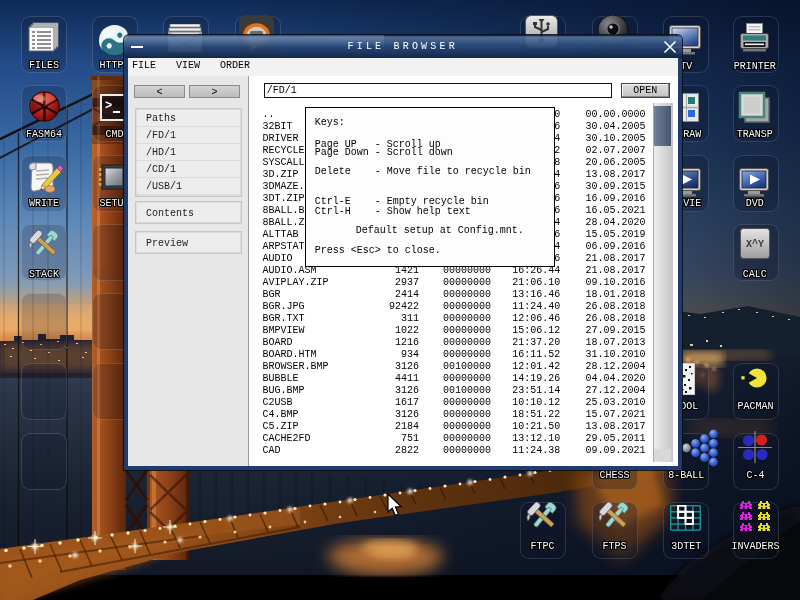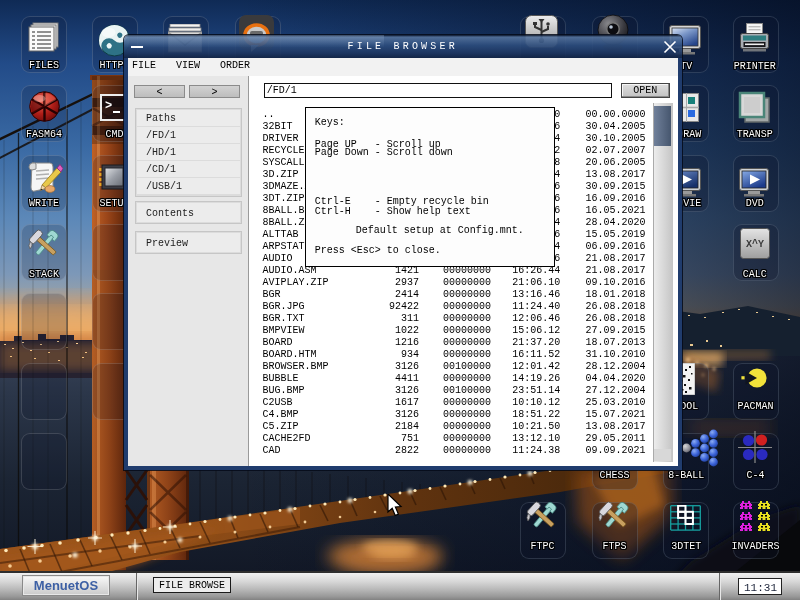--- a/index.html
+++ b/index.html
@@ -928,36 +928,24 @@
 09.09.2021</pre>
 
   <div class="abs" style="left:529px;top:68px;width:19.5px;height:359px;background:linear-gradient(90deg,#ececec,#c4c4c4);border-left:1px solid #aaa;"></div>
   <div class="abs" style="left:530px;top:71px;width:17.5px;height:40px;background:linear-gradient(90deg,#70809a,#46566e);"></div>
   <div class="abs" style="left:530px;top:414px;width:17.5px;height:12px;background:#d8d8d8;"></div>
 
   <div class="abs" style="left:181.6px;top:72.4px;width:250.2px;height:160px;background:#fdfdfd;border:1px solid #000;box-sizing:border-box;"></div>
   <div class="abs" style="left:191.2px;top:81.9px;">Keys:</div>
   <div class="abs" style="left:191.2px;top:104px;">Page UP   - Scroll up</div>
   <div class="abs" style="left:191.2px;top:111.5px;">Page Down - Scroll down</div>
+  <div class="abs" style="left:191.2px;top:131.2px;">Delete    - Move file to recycle bin</div>
   <div class="abs" style="left:191.2px;top:160.8px;">Ctrl-E    - Empty recycle bin</div>
   <div class="abs" style="left:191.2px;top:170.7px;">Ctrl-H    - Show help text</div>
   <div class="abs" style="left:191.2px;top:190.4px;padding-left:41px;">Default setup at Config.mnt.</div>
   <div class="abs" style="left:191.2px;top:210.1px;">Press &lt;Esc&gt; to close.</div>
 </div>
 
-<div id="bar" class="abs" style="left:0;top:571px;width:800px;height:29px;font:10px 'Liberation Mono',monospace;color:#000;">
-  <div class="abs" style="left:0;top:0;width:800px;height:1.5px;background:#2e2e2e;"></div>
-  <div class="abs" style="left:0;top:1.5px;width:800px;height:27.5px;background:linear-gradient(180deg,#f0f0f0 0%,#d9d9d9 30%,#b9b9b9 60%,#979797 88%,#828282 100%);"></div>
-  <div class="abs" style="left:22px;top:3.5px;width:88px;height:21px;background:linear-gradient(180deg,#fafafa,#cacaca);border:1px solid #8a8a8a;box-shadow:0 0 0 1px #e8e8e8 inset;box-sizing:border-box;text-align:center;"><span style="position:relative;top:2.5px;font:bold 13px 'Liberation Sans',sans-serif;color:#3c5fa4;">MenuetOS</span></div>
-  <div class="abs" style="left:136px;top:2px;width:1px;height:27px;background:#666;"></div>
-  <div class="abs" style="left:137px;top:2px;width:1px;height:27px;background:#e8e8e8;"></div>
-  <div class="abs" style="left:152.5px;top:6px;width:78.5px;height:15.5px;background:#ededed;border:1px solid #1a1a1a;box-sizing:border-box;"></div>
-  <div class="abs" style="left:159px;top:8.8px;">FILE BROWSE</div>
-  <div class="abs" style="left:719px;top:2px;width:1px;height:27px;background:#666;"></div>
-  <div class="abs" style="left:720px;top:2px;width:1px;height:27px;background:#e8e8e8;"></div>
-  <div class="abs" style="left:737.5px;top:7px;width:44px;height:17px;background:#fff;border:1.5px solid #222;box-sizing:border-box;"></div>
-  <div class="abs" style="left:744px;top:10.5px;font-size:11px;color:#1a2238;">11:31</div>
-</div>
 
 <svg class="abs" style="left:387px;top:494px" width="16" height="24" viewBox="0 0 16 24">
 <polygon points="1,0 1,18 5.2,14.2 8.2,21.5 11.4,20.1 8.4,13 14,12.6" fill="#fff" stroke="#000" stroke-width="1.2"></polygon>
 </svg>
 </div>
 
 </body></html>

